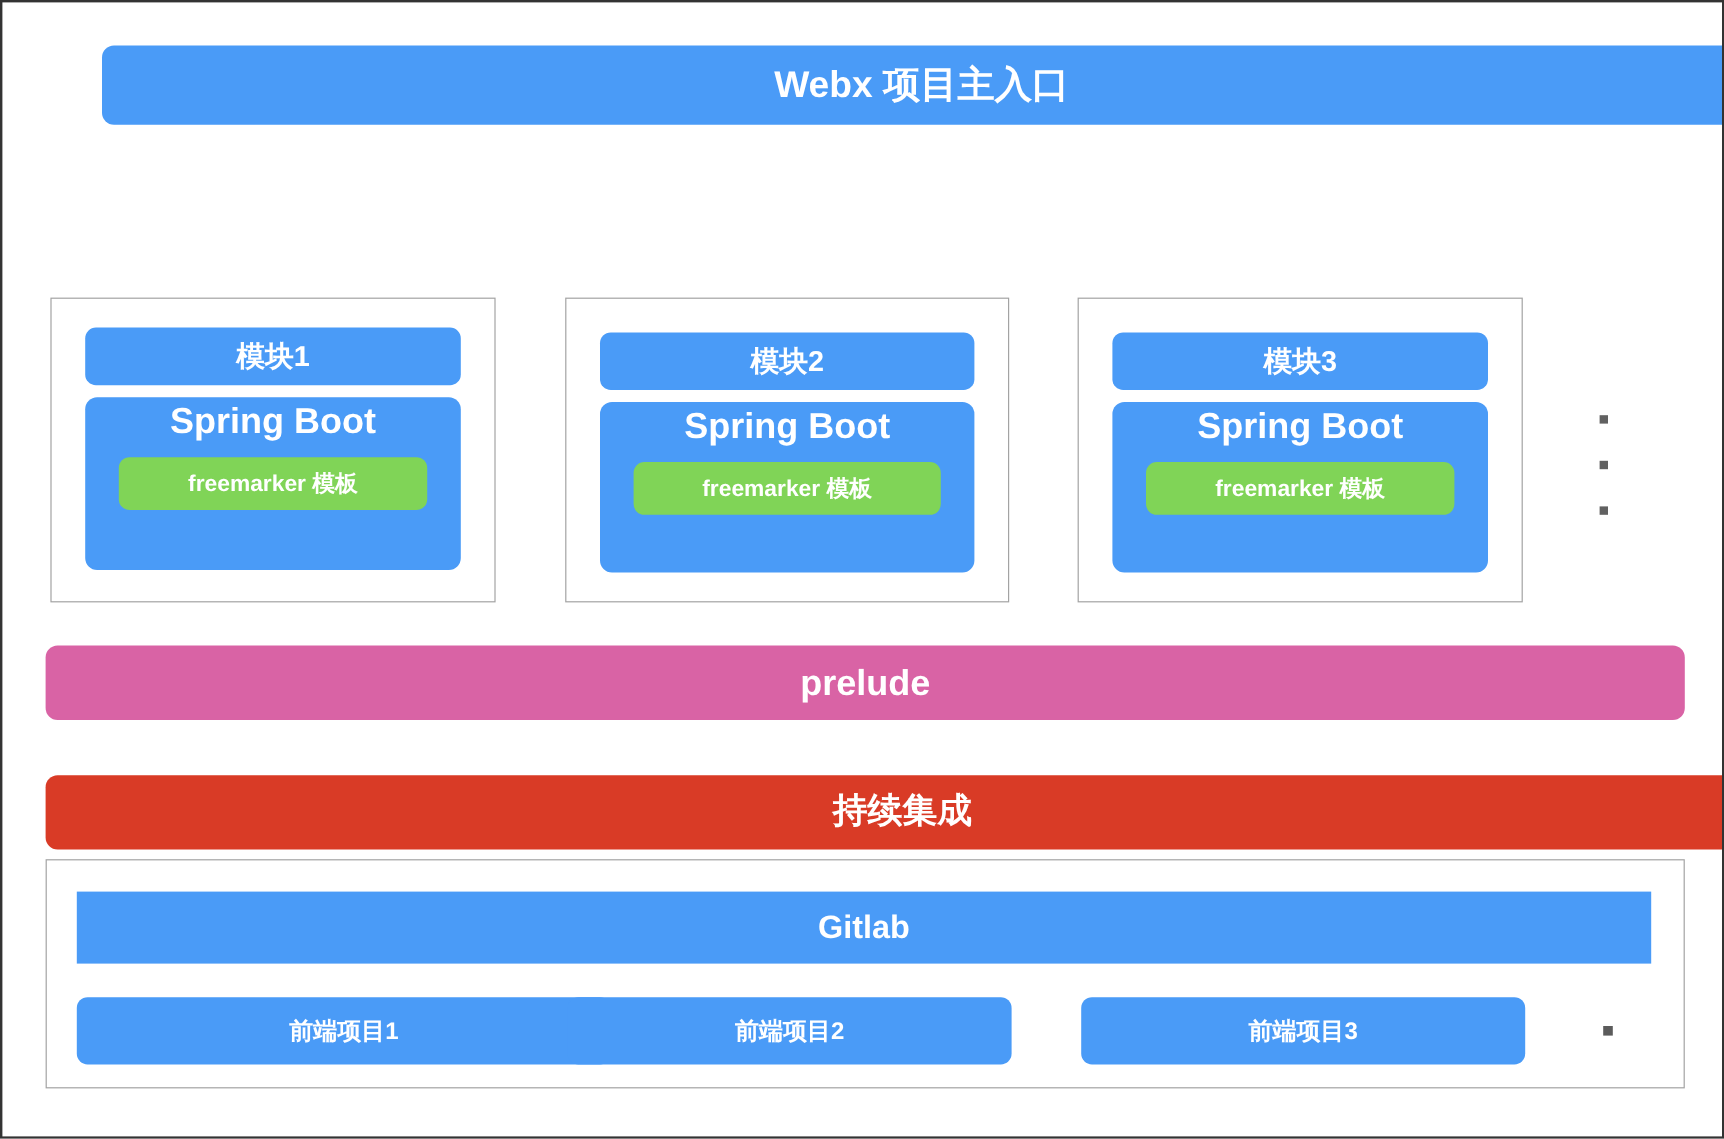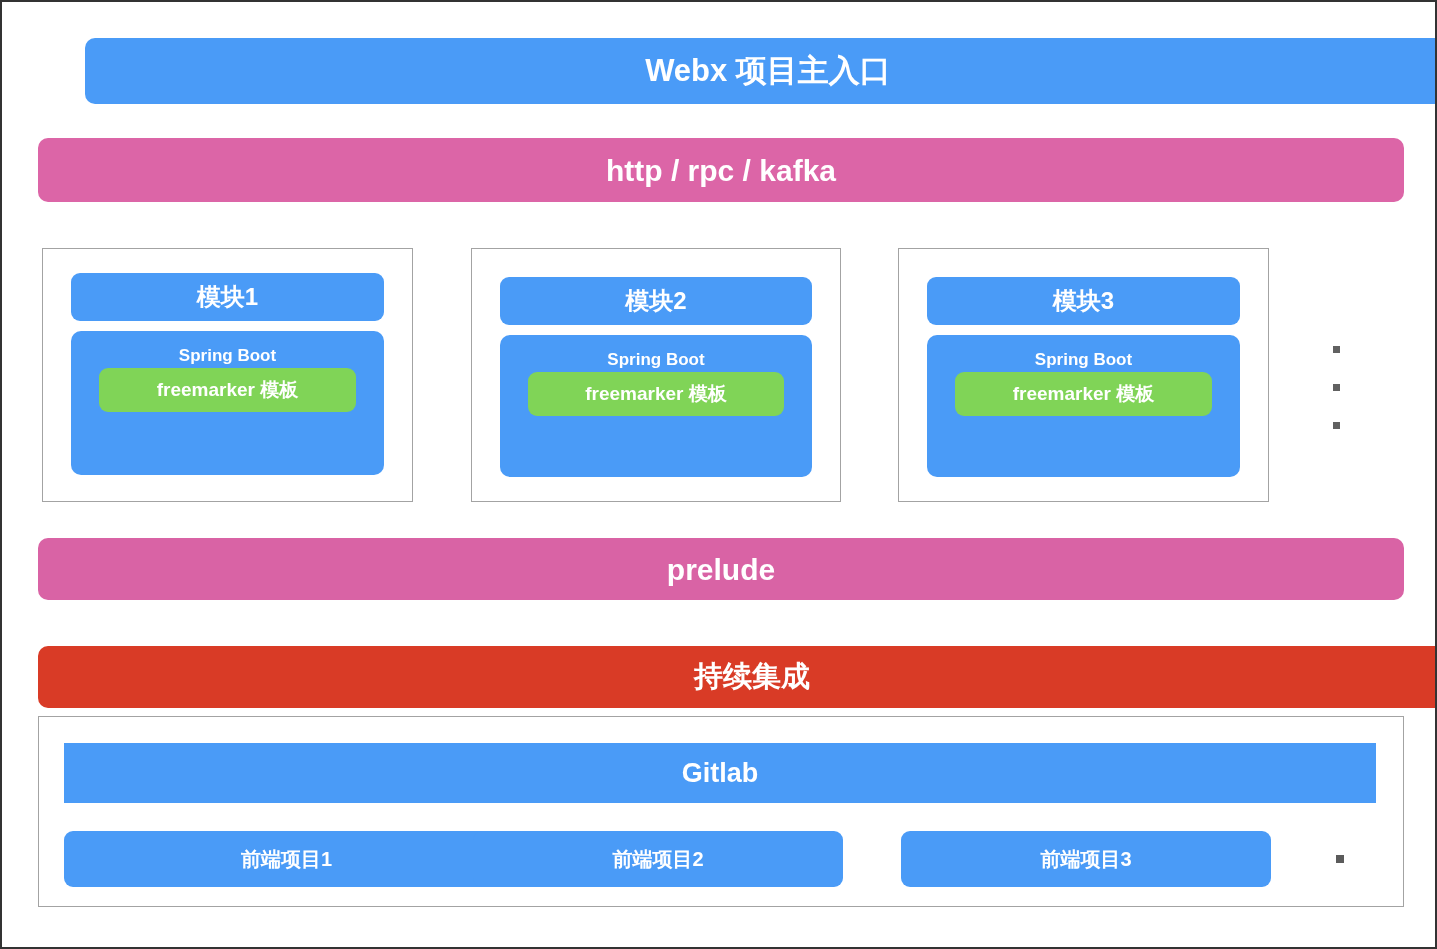--- a/index.html
+++ b/index.html
@@ -110,26 +110,26 @@
     border-radius: 10px;
     color: #ffffff;
     display: flex;
     flex-direction: column;
     align-items: center;
   }
   .module-box.m2 .springboot,
   .module-box.m3 .springboot { top: 86px; bottom: 24px; }
 
   .springboot-label {
-    font-size: 17px;
-    font-weight: bold;
-    margin-top: 15px;
+    font-size: 30px;
+    font-weight: bold;
+    margin-top: 4px;
   }
   .freemarker {
-    margin-top: 2px;
+    margin-top: 12px;
     width: 82%;
     height: 44px;
     background: #80d457;
     border-radius: 9px;
     color: #ffffff;
     font-size: 19px;
     font-weight: bold;
     display: flex;
     align-items: center;
     justify-content: center;
@@ -206,21 +206,20 @@
     background: #5b5b5b;
   }
 </style>
 </head>
 <body>
 
 <div class="canvas">
 
   <div class="bar bar-main">Webx 项目主入口</div>
 
-  <div class="bar bar-transport">http / rpc / kafka</div>
 
   <div class="module-box m1">
     <div class="module-title">模块1</div>
     <div class="springboot">
       <div class="springboot-label">Spring Boot</div>
       <div class="freemarker">freemarker 模板</div>
     </div>
   </div>
 
   <div class="module-box m2">

